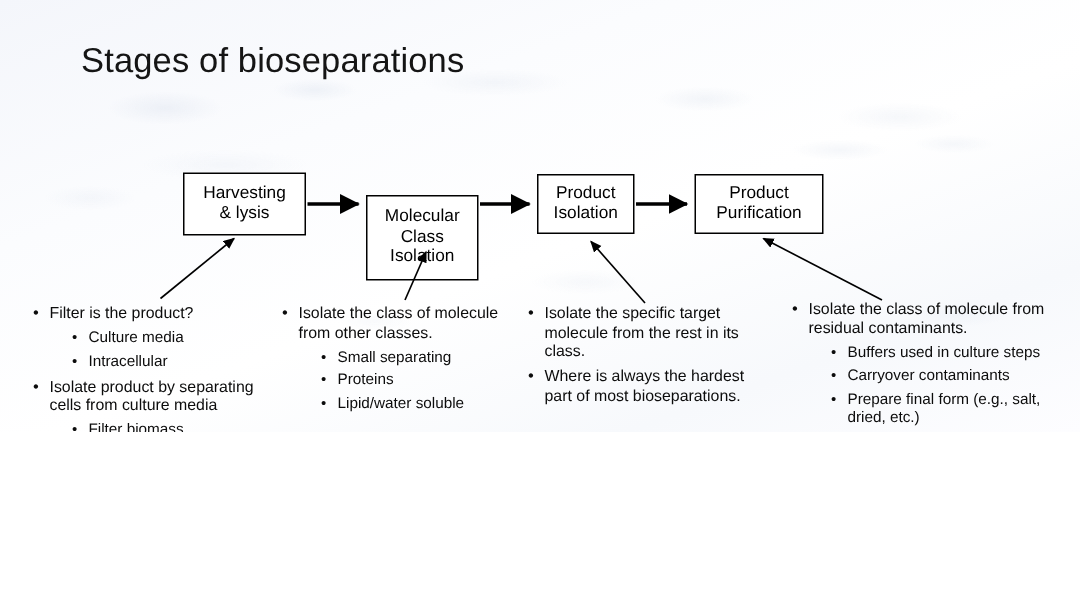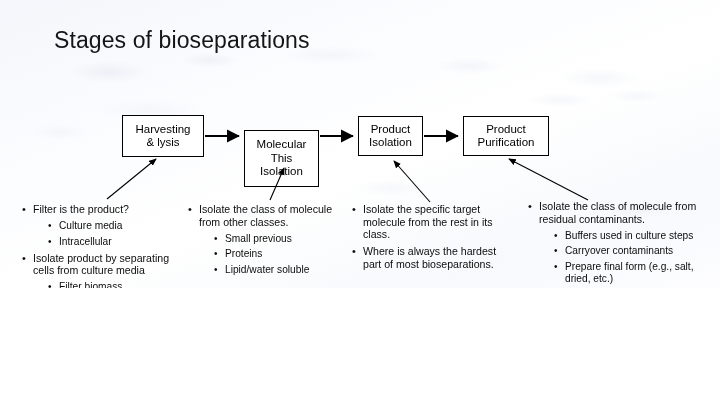--- a/index.html
+++ b/index.html
@@ -143,21 +143,21 @@
   <div class="flow-box" id="box-harvesting">
     <div>
       <span>Harvesting</span>
       <span>&amp; lysis</span>
     </div>
   </div>
 
   <div class="flow-box" id="box-molecular">
     <div>
       <span>Molecular</span>
-      <span>This</span>
+      <span>Class</span>
       <span>Isolation</span>
     </div>
   </div>
 
   <div class="flow-box" id="box-product-isol">
     <div>
       <span>Product</span>
       <span>Isolation</span>
     </div>
   </div>
@@ -215,21 +215,21 @@
         <span class="btext">Lyse cells</span>
       </div>
     </div>
   <div class="bullet-col" id="col-2">
       <div class="b1">
         <span class="dot">•</span>
         <span class="btext">Isolate the class of molecule from other classes.</span>
       </div>
       <div class="b2">
         <span class="dot">•</span>
-        <span class="btext">Small previous</span>
+        <span class="btext">Small separating</span>
       </div>
       <div class="b2">
         <span class="dot">•</span>
         <span class="btext">Proteins</span>
       </div>
       <div class="b2">
         <span class="dot">•</span>
         <span class="btext">Lipid/water soluble</span>
       </div>
     </div>

